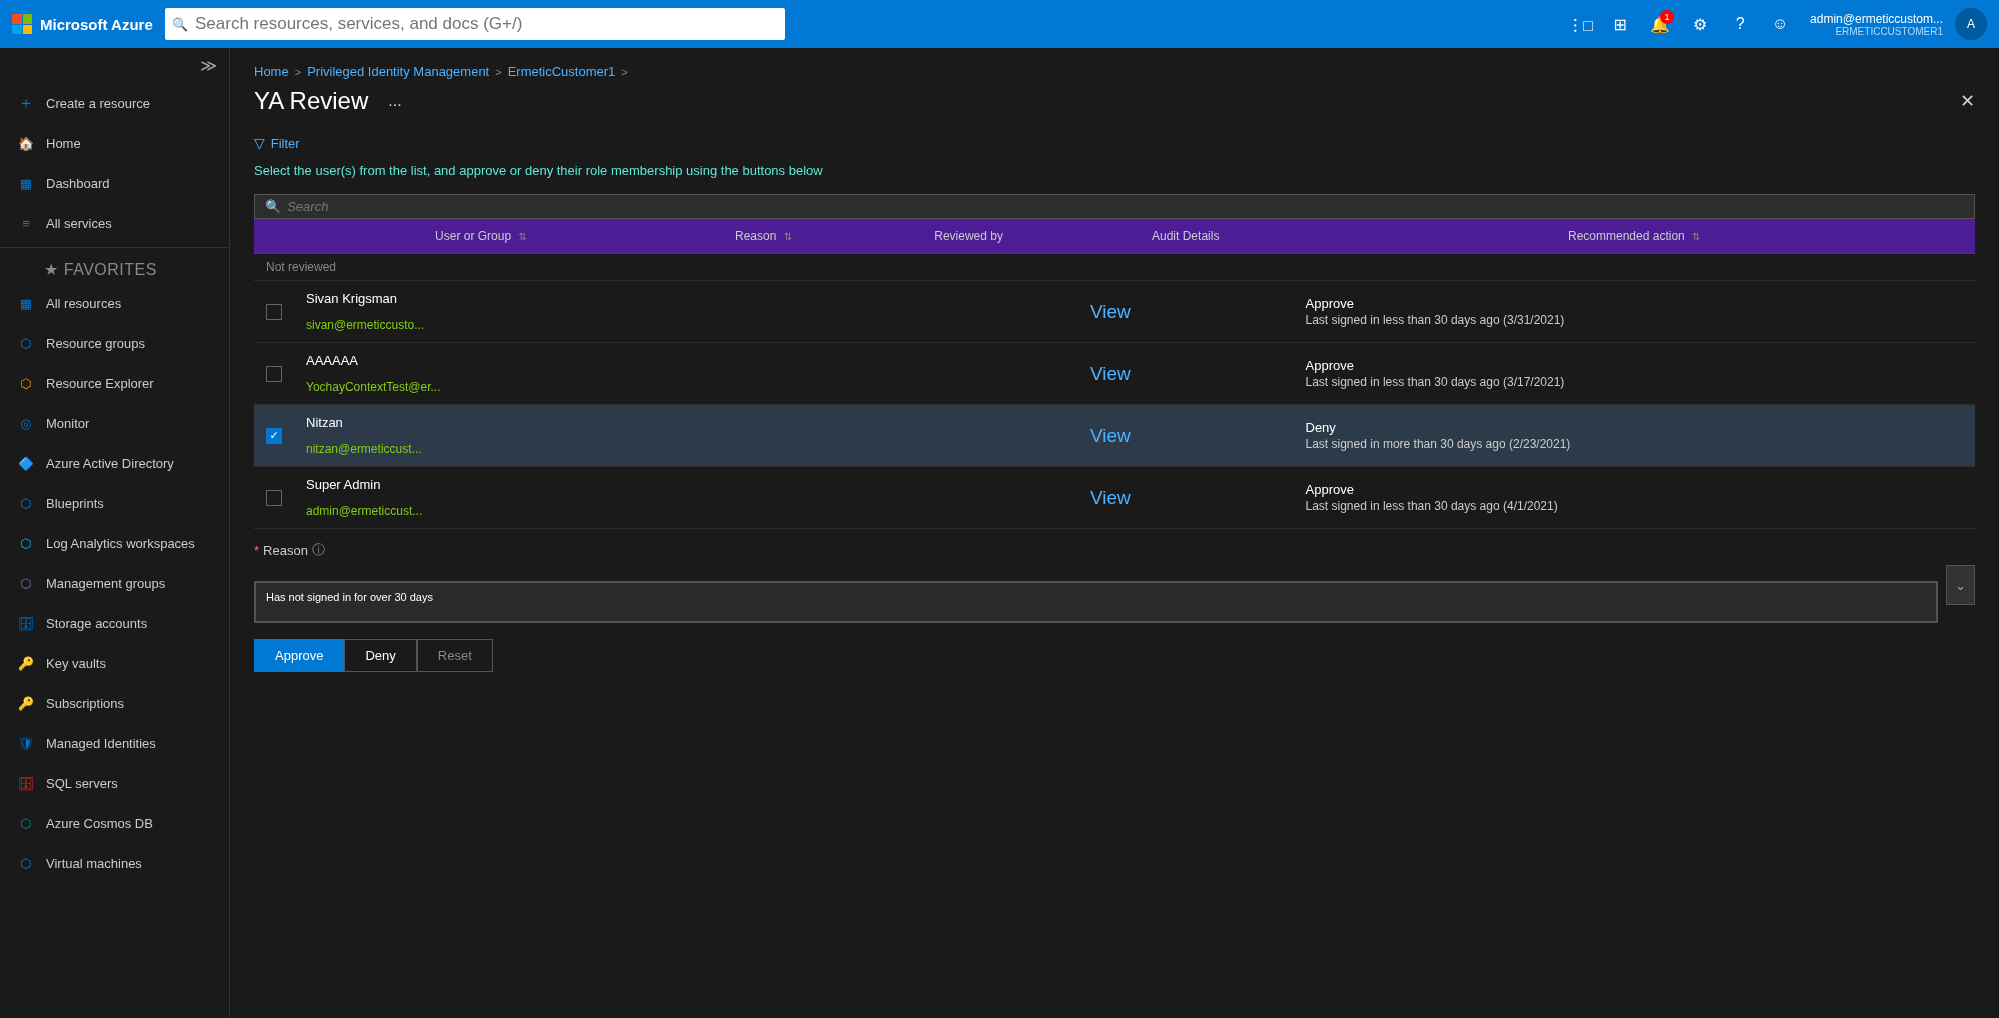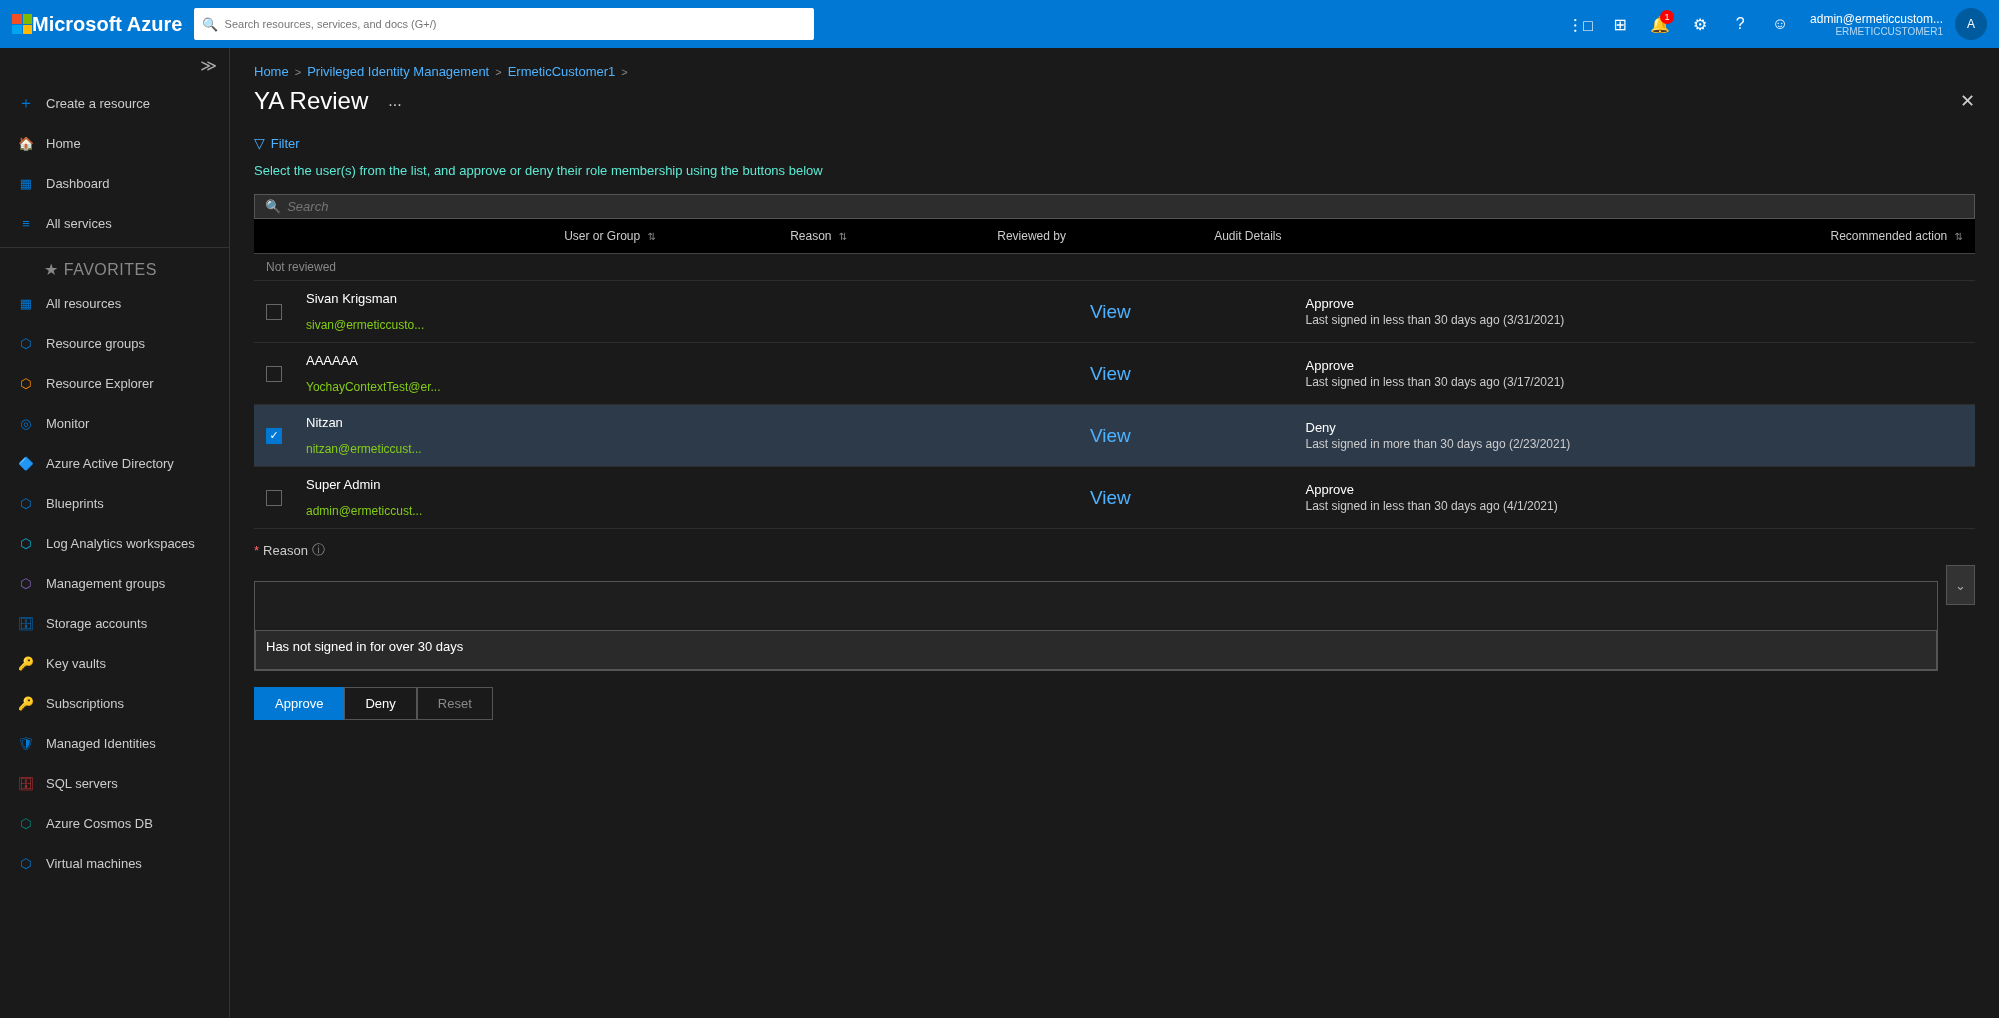--- a/index.html
+++ b/index.html
@@ -1,27 +1,27 @@
 <!DOCTYPE html>
 <html><head>
   <meta charset="utf-8">
   <style>
     * { box-sizing: border-box; margin: 0; padding: 0; }
     body { font-family: 'Segoe UI', Arial, sans-serif; background: #1a1a1a; color: #fff; display: flex; flex-direction: column; height: 100vh; overflow: hidden; font-size: 13px; }
 
     
     .topbar { background: #0078d4; display: flex; align-items: center; height: 48px; padding: 0 12px; gap: 12px; flex-shrink: 0; }
-    .topbar-brand { display: flex; align-items: center; color: #fff; font-weight: 600; font-size: 20px; white-space: nowrap; }
+    .topbar-brand { display: flex; align-items: center; gap: 8px; color: #fff; font-weight: 600; font-size: 15px; white-space: nowrap; }
     .topbar-brand .ms-logo { width: 20px; height: 20px; display: grid; grid-template-columns: 1fr 1fr; gap: 1px; }
     .topbar-brand .ms-logo div:nth-child(1) { background: #f25022; }
     .topbar-brand .ms-logo div:nth-child(2) { background: #7fba00; }
     .topbar-brand .ms-logo div:nth-child(3) { background: #00a4ef; }
     .topbar-brand .ms-logo div:nth-child(4) { background: #ffb900; }
     .topbar-search { flex: 1; max-width: 620px; background: #fff; border-radius: 2px; display: flex; align-items: center; padding: 0 8px; height: 32px; }
-    .topbar-search input { border: none; outline: none; width: 100%; font-size: 11px; color: #333; background: transparent; }
+    .topbar-search input { border: none; outline: none; width: 100%; font-size: 17px; color: #333; background: transparent; }
     .topbar-search .search-icon-top { color: #666; margin-right: 6px; font-size: 13px; }
     .topbar-icons { display: flex; align-items: center; gap: 4px; margin-left: auto; }
     .topbar-icon-btn { background: none; border: none; color: #fff; cursor: pointer; width: 36px; height: 36px; display: flex; align-items: center; justify-content: center; font-size: 16px; border-radius: 2px; position: relative; }
     .notif-badge { position: absolute; top: 4px; right: 4px; background: #ff0000; color: #fff; border-radius: 50%; width: 14px; height: 14px; font-size: 9px; display: flex; align-items: center; justify-content: center; }
     .topbar-user { display: flex; flex-direction: column; align-items: flex-end; margin-left: 8px; }
     .topbar-user .username { font-size: 12px; color: #fff; }
     .topbar-user .tenant { font-size: 10px; color: rgba(255,255,255,0.7); text-transform: uppercase; }
     .topbar-user-avatar { width: 32px; height: 32px; border-radius: 50%; background: #005a9e; display: flex; align-items: center; justify-content: center; font-size: 12px; color: #fff; margin-left: 8px; }
 
     
@@ -68,21 +68,21 @@
 
     .instruction-text { font-size: 13px; color: #5eead4; margin-bottom: 16px; }
 
     
     .search-bar { display: flex; align-items: center; border: 1px solid #555; background: #2d2d2d; padding: 4px 10px; margin-bottom: 0; }
     .search-bar input { background: none; border: none; color: #fff; outline: none; font-size: 13px; width: 100%; font-style: italic; }
     .search-icon-sm { color: #aaa; margin-right: 6px; }
 
     
     .review-table { width: 100%; border-collapse: collapse; }
-    .review-table th { text-align: right; padding: 10px 12px; color: #ccc; font-weight: 500; font-size: 12px; border-bottom: 1px solid #444; background: #000000; position: relative; }
+    .review-table th { text-align: center; padding: 10px 12px; color: #ccc; font-weight: 500; font-size: 12px; border-bottom: 1px solid #444; background: #4c1d95; position: relative; }
     .review-table th .sort-icon { color: #888; margin-left: 4px; font-size: 10px; }
     .review-table td { padding: 10px 12px; border-bottom: 1px solid #2d2d2d; color: #ccc; vertical-align: middle; }
     .review-table tr.selected td { background: #2d3a4a; }
     .section-row td { background: #1a1a1a !important; color: #888; font-size: 12px; padding: 6px 12px; font-weight: 500; }
     .user-name { color: #fff; font-size: 13px; }
     .user-email { color: #84cc16; font-size: 12px; margin-top: 12px; }
     .link-btn { background: none; border: none; color: #4db2ff; cursor: pointer; font-size: 19px; }
     .action-approve { color: #fff; font-size: 13px; }
     .action-deny { color: #fff; font-size: 13px; }
     .action-sub { color: #ccc; font-size: 12px; margin-top: 2px; }
@@ -92,21 +92,21 @@
     .first-col { width: 40px; }
     .th-checkbox { width: 40px; }
 
     
     .reason-section { margin-top: 16px; border: 1px solid #555; background: #1e1e1e; }
     .reason-label { font-size: 13px; color: #ccc; margin-bottom: 6px; display: flex; align-items: center; gap: 4px; }
     .reason-label .required { color: #ff6b6b; }
     .reason-label .info-icon { color: #888; }
     .reason-wrapper { padding: 12px 0 0; }
     .reason-input-row { display: flex; align-items: flex-start; gap: 8px; }
-    .reason-textarea { width: 100%; background: #2a2a2a; border: 1px solid #555; color: #fff; padding: 8px 10px; font-size: 13px; outline: none; resize: none; min-height: 40px; font-family: inherit; margin-top: 48px; }
+    .reason-textarea { width: 100%; background: #2a2a2a; border: 1px solid #555; color: #fff; padding: 8px 10px; font-size: 11px; outline: none; resize: none; min-height: 40px; font-family: inherit; }
     .reason-dropdown-icon { color: #aaa; padding: 8px 8px; background: #333; border: 1px solid #555; cursor: pointer; display: flex; align-items: center; height: 40px; }
 
     
     .action-buttons { display: flex; gap: 0; margin-top: 16px; }
     .btn-approve { background: #0078d4; color: #fff; border: 1px solid #0078d4; padding: 8px 20px; cursor: pointer; font-size: 13px; }
     .btn-deny { background: #1a1a1a; color: #fff; border: 1px solid #555; padding: 8px 20px; cursor: pointer; font-size: 13px; }
     .btn-reset { background: #1a1a1a; color: #888; border: 1px solid #555; padding: 8px 20px; cursor: pointer; font-size: 13px; }
 
     
     .icon-blue { color: #0078d4; }

